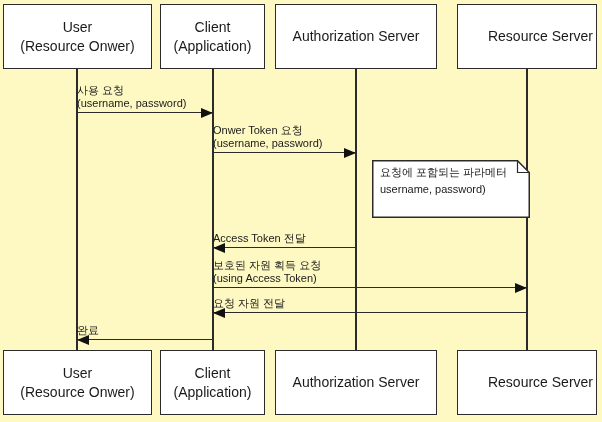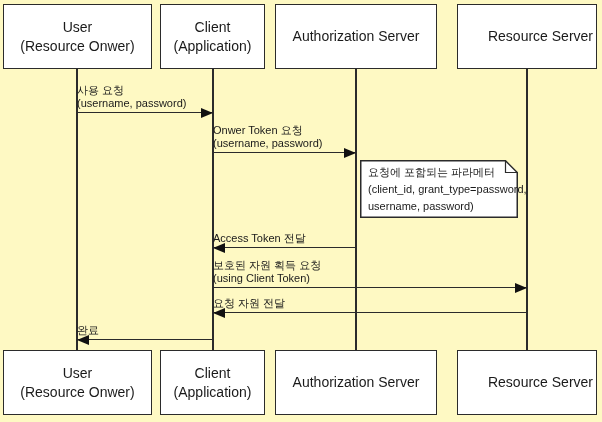--- a/index.html
+++ b/index.html
@@ -84,21 +84,21 @@
   .m1 { left: 77px;  width: 136px; top: 112px; }
   .m2 { left: 213px; width: 143px; top: 152px; }
   .m3 { left: 213px; width: 143px; top: 247px; }
   .m4 { left: 213px; width: 314px; top: 287px; }
   .m5 { left: 213px; width: 314px; top: 312px; }
   .m6 { left: 77px;  width: 136px; top: 339px; }
 
   
   .note {
     position: absolute;
-    left: 360px;
+    left: 372px;
     top: 160px;
     width: 158px;
     height: 58px;
   }
   .note svg { position: absolute; left: 0; top: 0; }
   .note .note-text {
     position: absolute;
     left: 8px;
     top: 4px;
     right: 4px;
@@ -148,36 +148,35 @@
     <div class="arrowhead right"></div>
   </div>
 
   <div class="note">
     <svg width="158" height="58" viewBox="0 0 158 58">
       <path d="M0.75,0.75 L145.5,0.75 L157.25,12.5 L157.25,57.25 L0.75,57.25 Z" fill="#ffffff" stroke="#2b2b2b" stroke-width="1.5"></path>
       <path d="M145.5,0.75 L145.5,12.5 L157.25,12.5" fill="none" stroke="#2b2b2b" stroke-width="1.2"></path>
     </svg>
     <div class="note-text">
       <div>요청에 포함되는 파라메터</div>
-      <div>(client_id, grant_type=password,</div>
       <div>username, password)</div>
     </div>
   </div>
 
   <div class="msg m3">
     <div class="labels">
       <div>Access Token 전달</div>
     </div>
     <div class="arrowhead left"></div>
   </div>
 
   <div class="msg m4">
     <div class="labels">
       <div>보호된 자원 획득 요청</div>
-      <div>(using Client Token)</div>
+      <div>(using Access Token)</div>
     </div>
     <div class="arrowhead right"></div>
   </div>
 
   <div class="msg m5">
     <div class="labels">
       <div>요청 자원 전달</div>
     </div>
     <div class="arrowhead left"></div>
   </div>

